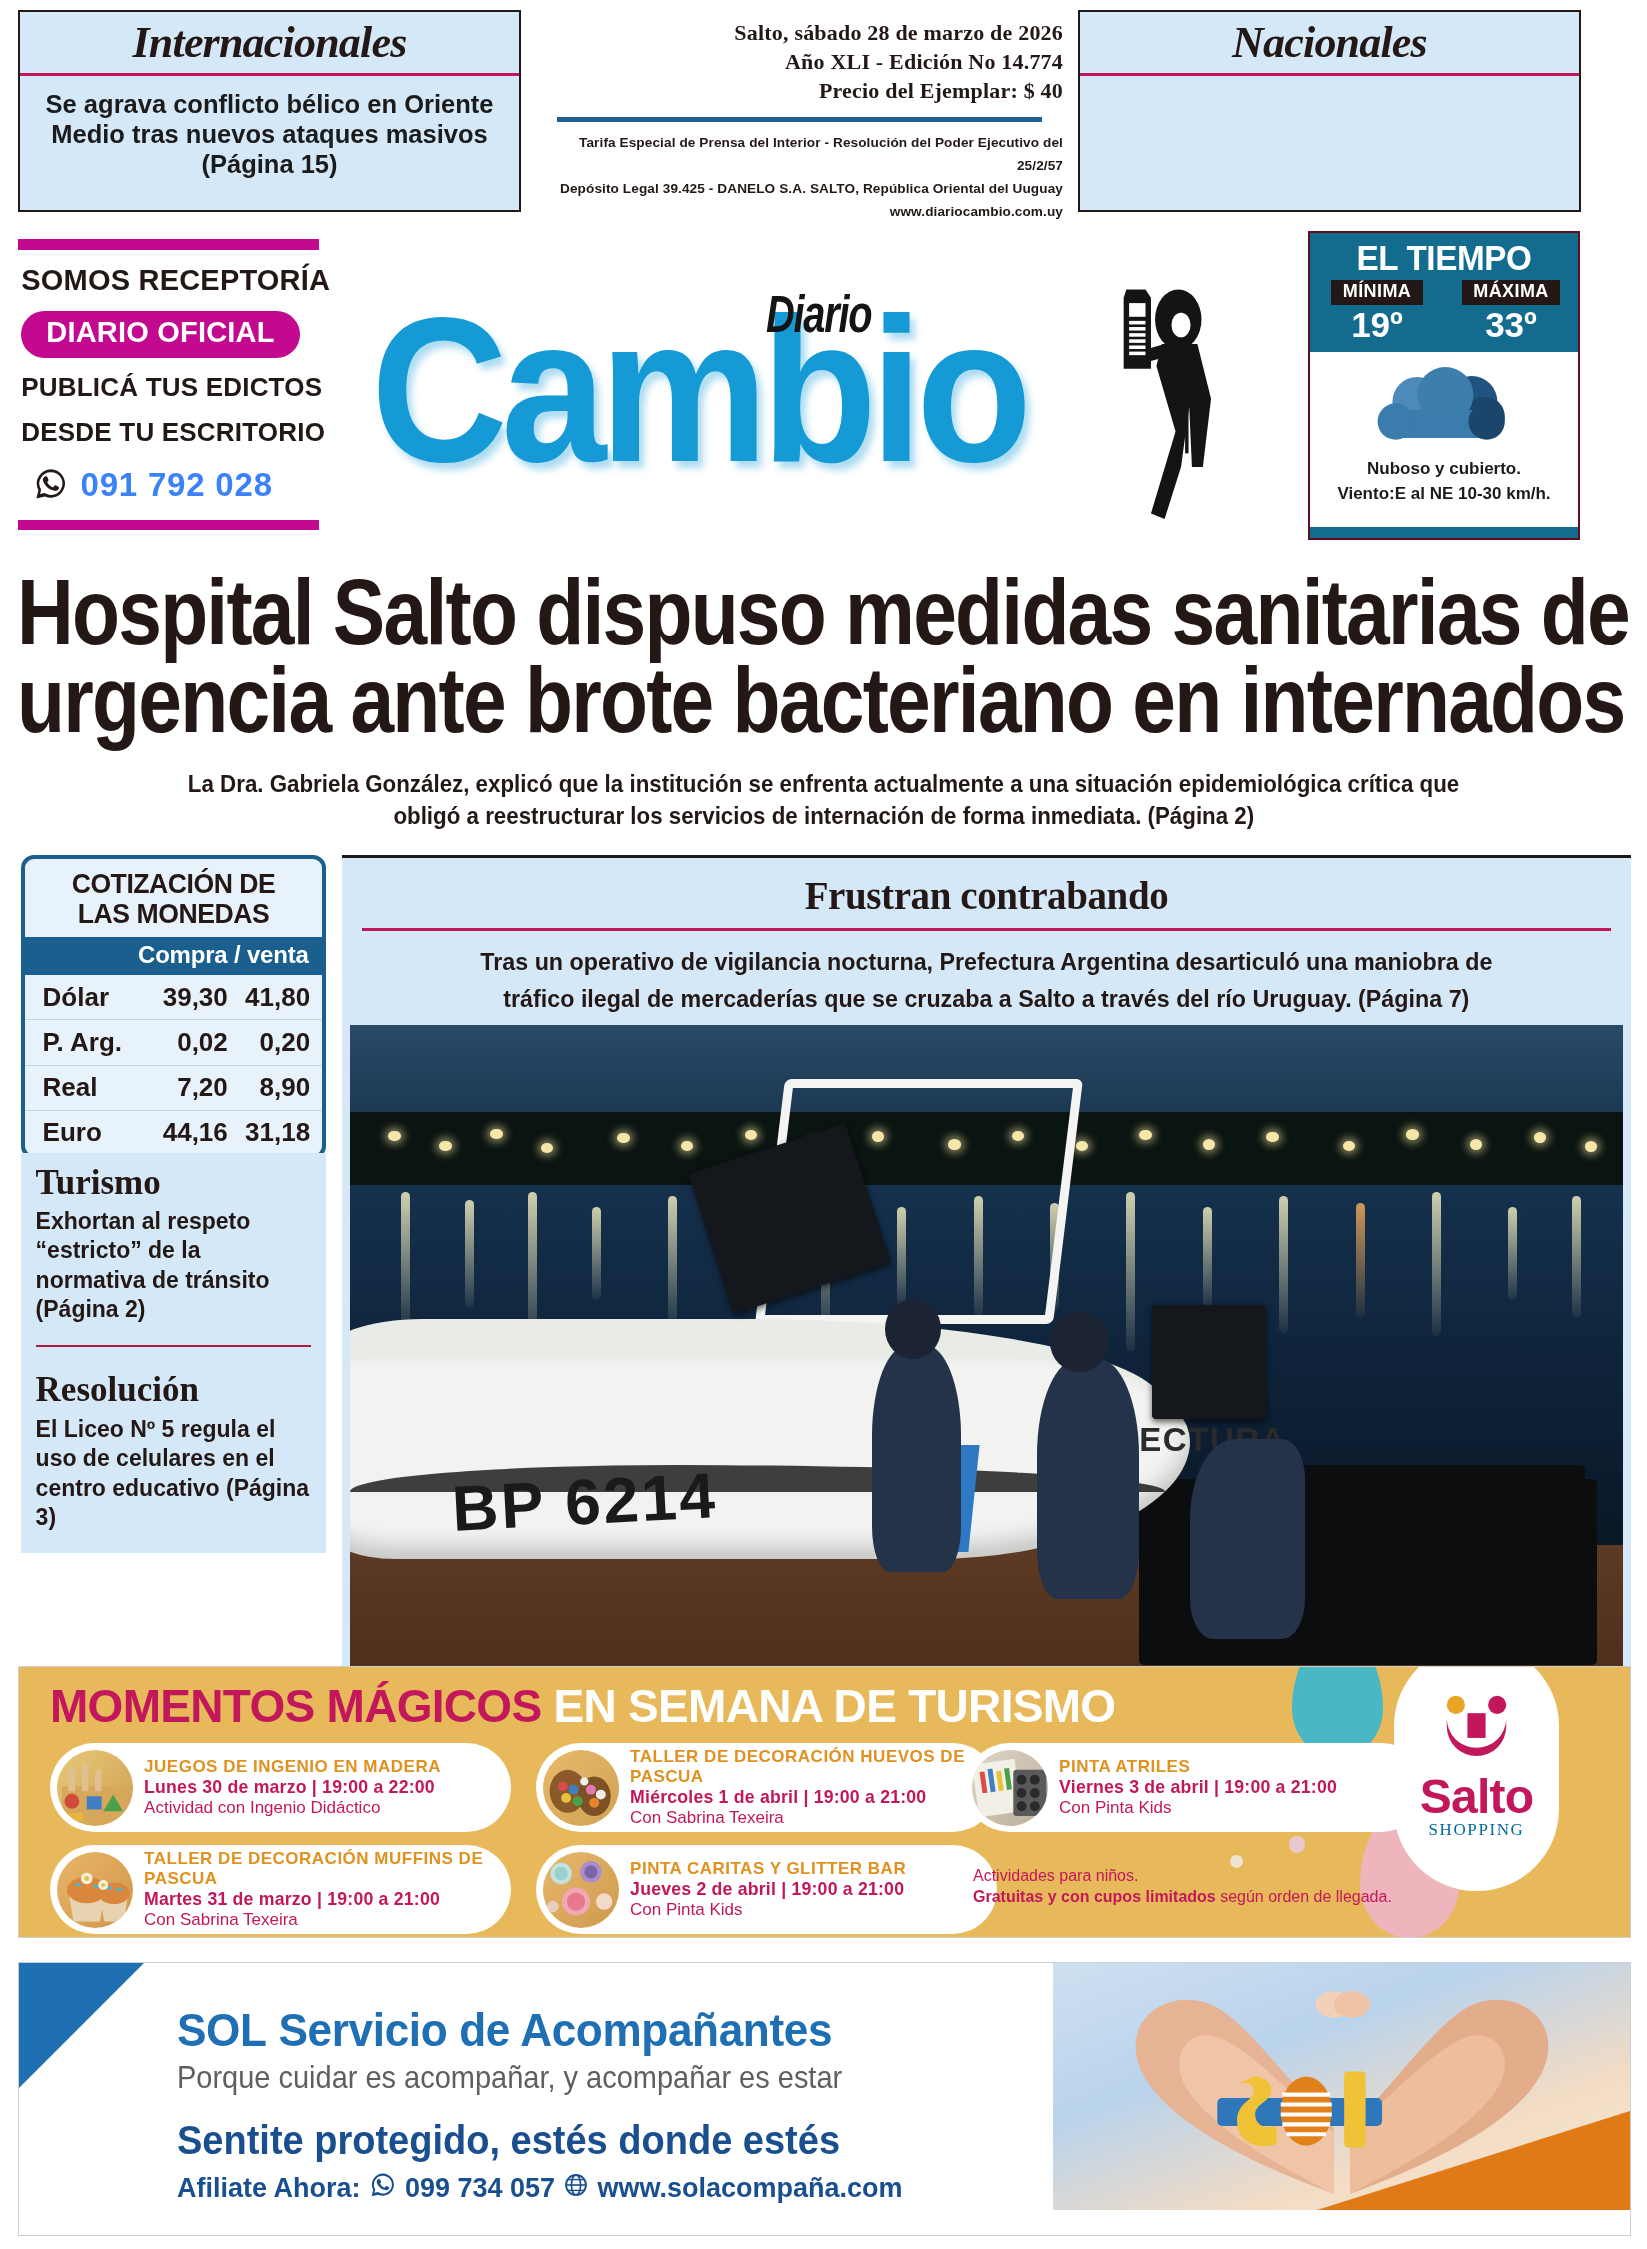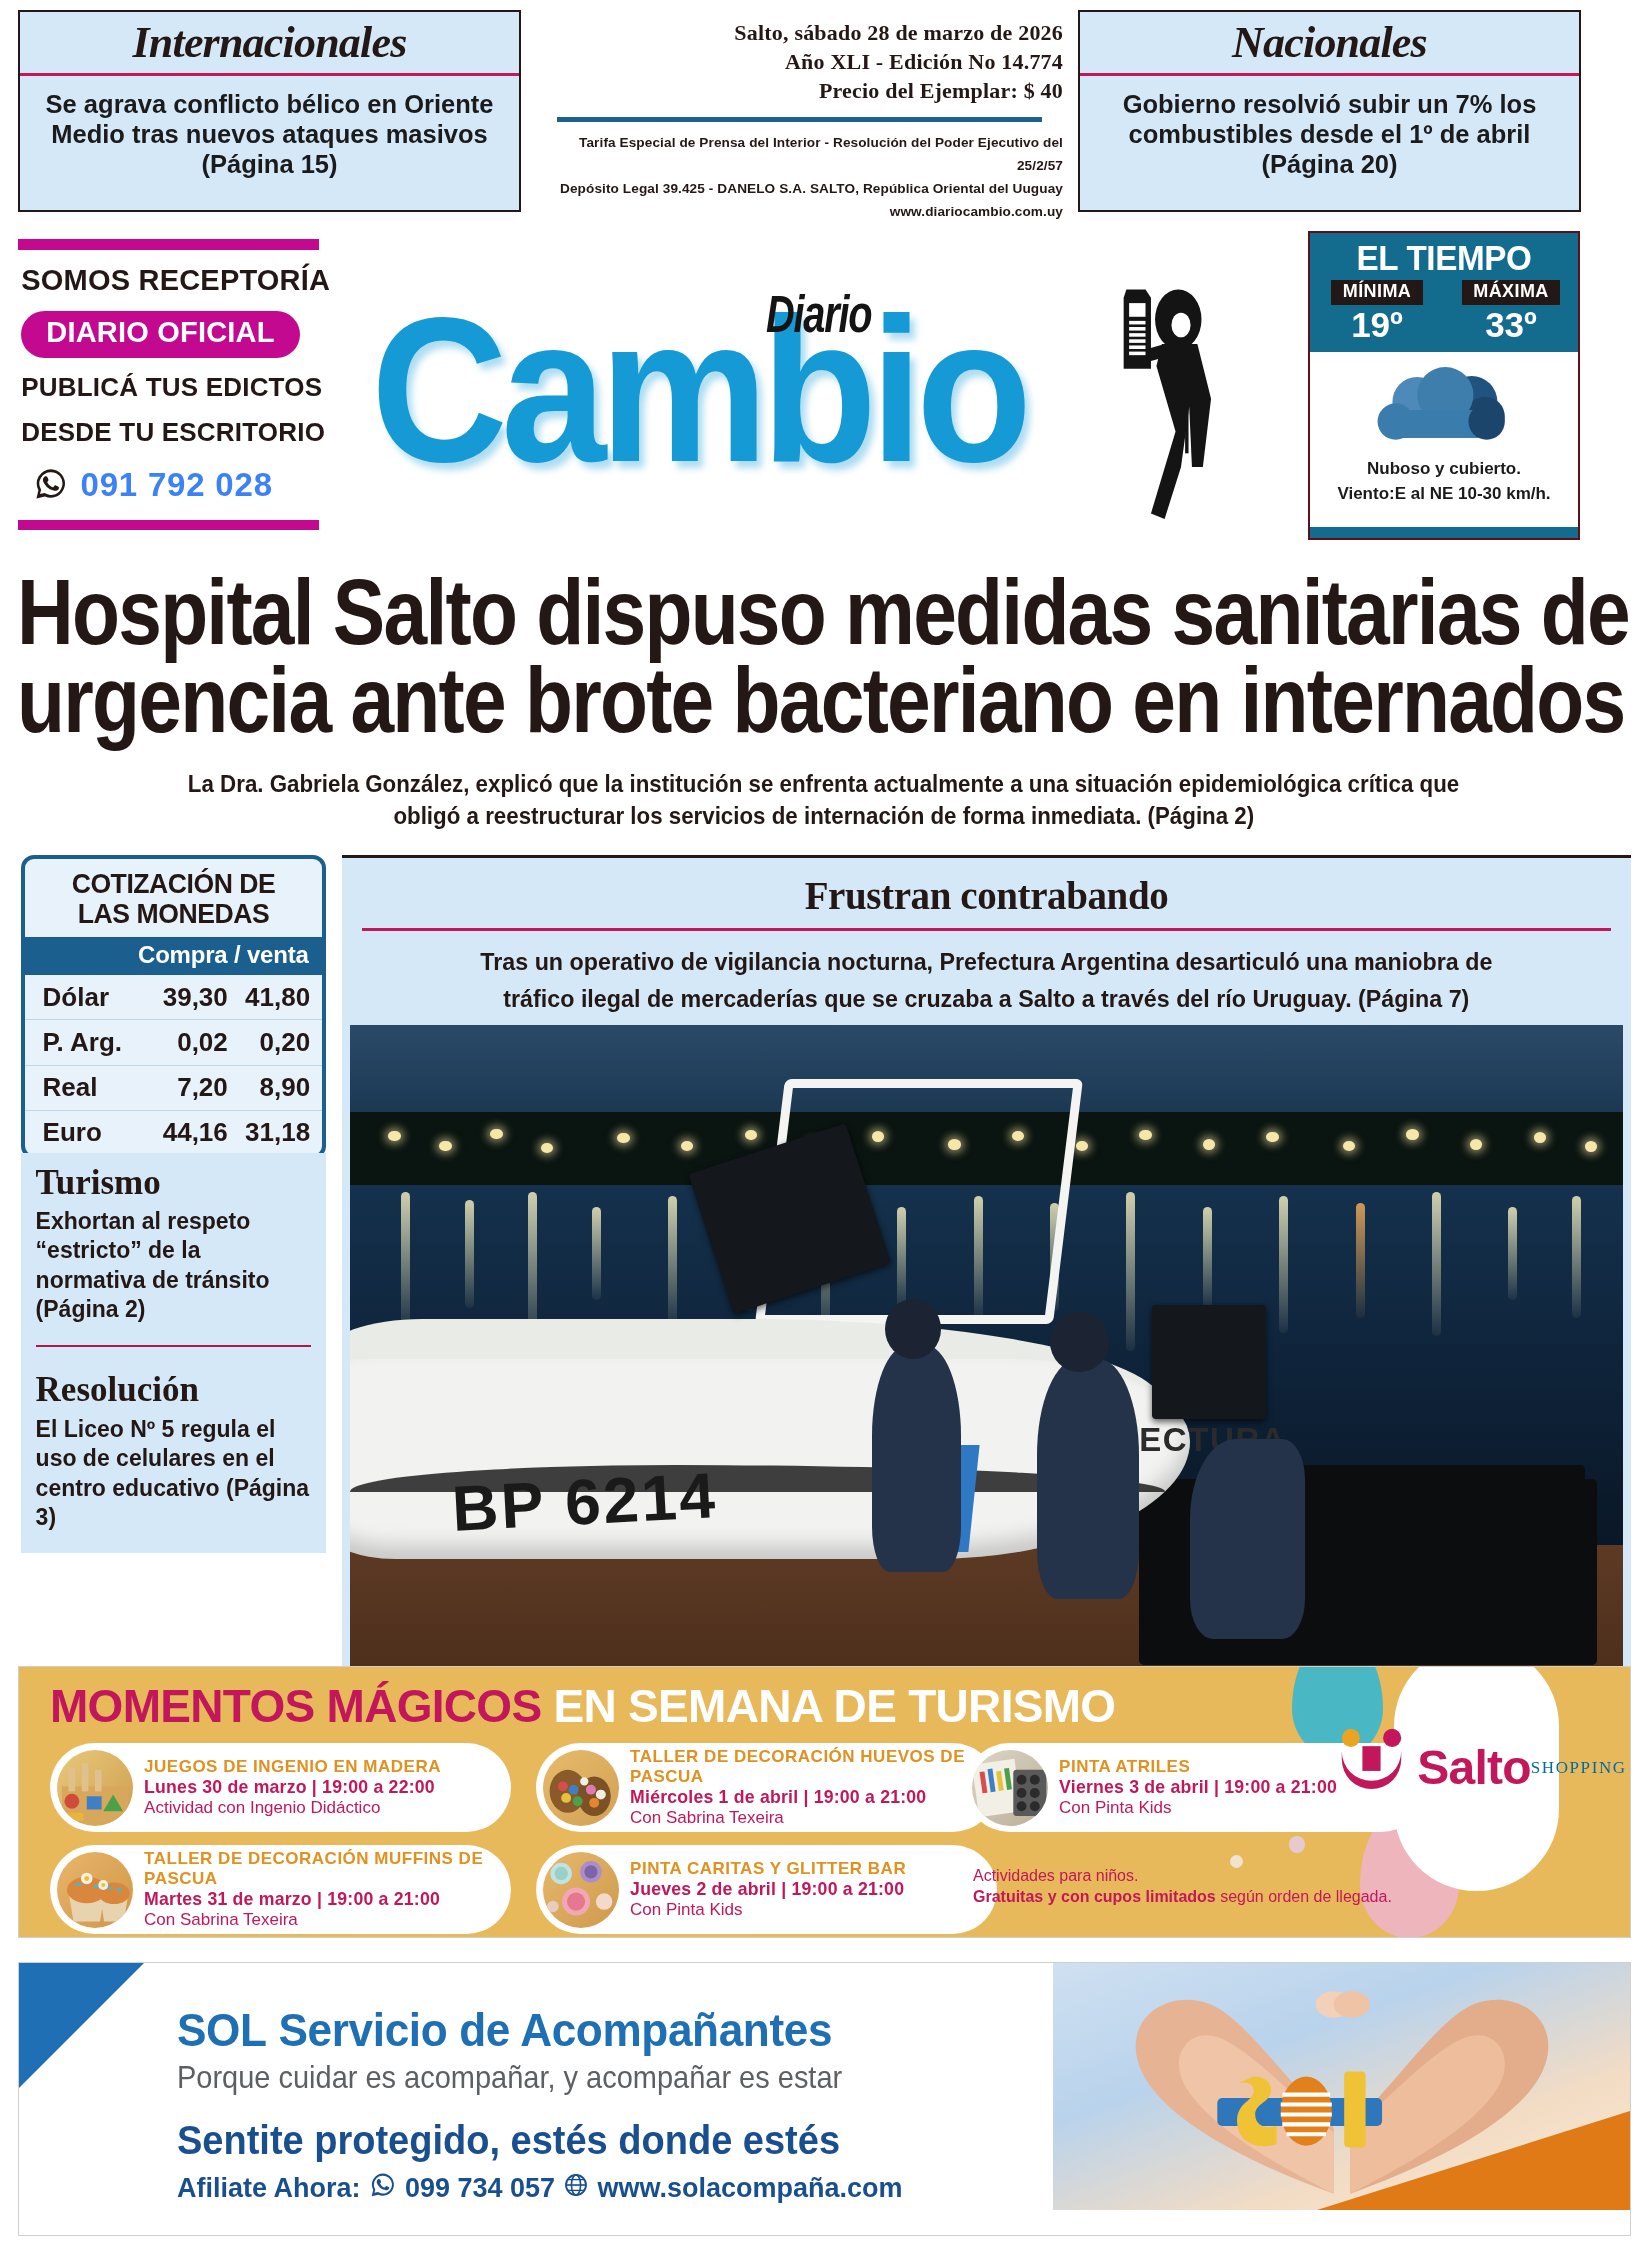--- a/index.html
+++ b/index.html
@@ -107,21 +107,21 @@
   #shopad .card{position:absolute;background:#fff;border-radius:49px;display:flex;align-items:center;padding:6.6px 16.5px 6.6px 6.6px;box-sizing:border-box;}
   #shopad .thumb{width:76px;height:76px;border-radius:50%;flex:0 0 76px;margin-right:11.5px;overflow:hidden;position:relative;}
   #shopad .ct{line-height:1.18;}
   #shopad .c-head{font-size:17px;font-weight:bold;color:#e09120;letter-spacing:0.5px;}
   #shopad .c-date{font-size:17.7px;font-weight:bold;color:#c2185b;letter-spacing:0.2px;}
   #shopad .c-with{font-size:17px;color:#c2185b;}
   #shopad .note{position:absolute;left:954px;top:199px;line-height:1.3;}
   #shopad .note .n1{font-size:16px;color:#c2185b;}
   #shopad .note .n2{font-size:16px;color:#c2185b;}
   #shopad .note .n2 b{font-weight:bold;}
-  #shopad .logo-pill{position:absolute;right:71px;top:-23px;width:165px;height:247px;background:#fff;border-radius:82px;display:flex;align-items:center;justify-content:center;}
+  #shopad .logo-pill{position:absolute;right:71px;top:-23px;width:165px;height:247px;background:#fff;border-radius:82px;display:flex;flex-direction:column;align-items:center;justify-content:center;}
   #shopad .logo-pill .lg-salto{font-size:48px;font-weight:bold;color:#c2185b;line-height:.95;letter-spacing:-0.8px;}
   #shopad .logo-pill .lg-shop{font-size:17px;color:#0369a1;letter-spacing:1.6px;font-family:Liberation Serif, serif;}
   #shopad .egg{position:absolute;border-radius:50% 50% 50% 50%/60% 60% 40% 40%;}
 
   
   #solad{position:absolute;left:18px;top:1962px;width:1613px;height:274px;background:#fff;border:1.6px solid #cfcfcf;box-sizing:border-box;overflow:hidden;}
   #solad .corner{position:absolute;left:0;top:0;width:0;height:0;border-top:125px solid #1f6fb5;border-right:125px solid transparent;}
   #solad .s1{position:absolute;left:158px;top:40px;font-size:46px;font-weight:bold;color:#1f6fb5;letter-spacing:-0.4px;transform:scaleX(.96);transform-origin:left;}
   #solad .s1 b{color:#1f6fb5;}
   #solad .s2{position:absolute;left:158px;top:97px;font-size:30.5px;color:#5d6063;transform:scaleX(.95);transform-origin:left;}
@@ -138,21 +138,20 @@
 
   <div class="ear" id="ear-left">
     <div class="ear-title">Internacionales</div>
     <div class="ear-rule"></div>
     <div class="ear-text">Se agrava conflicto bélico en Oriente Medio tras nuevos ataques masivos (Página 15)</div>
   </div>
 
   <div class="ear" id="ear-right">
     <div class="ear-title">Nacionales</div>
     <div class="ear-rule"></div>
-    <div class="ear-text">Gobierno resolvió subir un 7% los combustibles desde el 1º de abril (Página 20)</div>
   </div>
 
   <div id="masthead-info">
     <div class="line-serif">Salto, sábado 28 de marzo de 2026</div>
     <div class="line-serif">Año XLI - Edición No 14.774</div>
     <div class="line-serif">Precio del Ejemplar: $ 40</div>
     <div class="bluebar"></div>
     <div class="legal">Tarifa Especial de Prensa del Interior - Resolución del Poder Ejecutivo del 25/2/57</div>
     <div class="legal">Depósito Legal 39.425 - DANELO S.A. SALTO, República Oriental del Uuguay</div>
     <div class="legal">www.diariocambio.com.uy</div>

